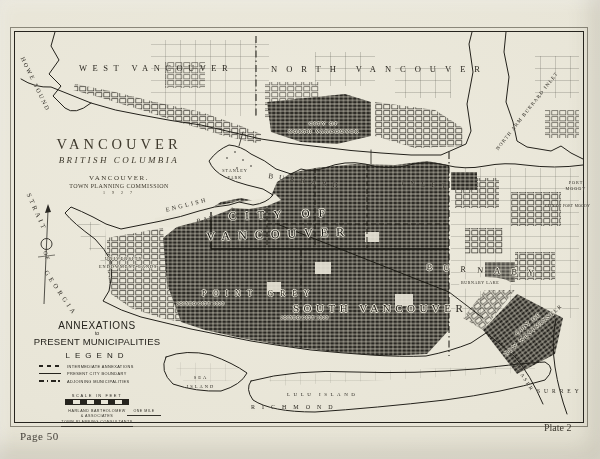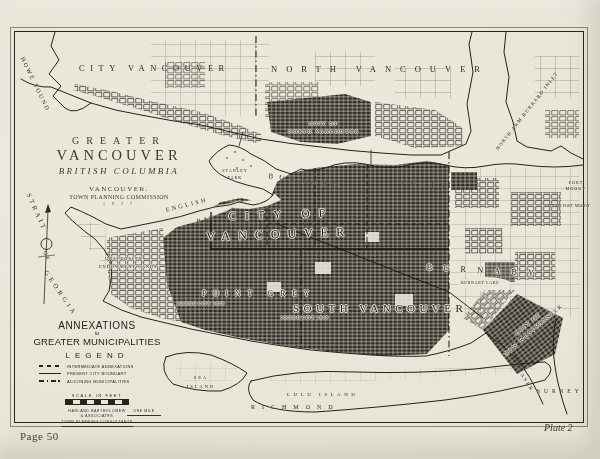--- a/index.html
+++ b/index.html
@@ -56,21 +56,21 @@
   }
   .credits{margin-top:4px;font-size:3.7px;letter-spacing:.5px;line-height:1.5;color:#33312a;}
   .credits .c3{display:inline-block;border-bottom:.5px solid #33312a;padding-bottom:.5px;}
   .one-mile{
     position:absolute;left:112px;top:377px;width:34px;text-align:center;
     font-family:"Liberation Sans","DejaVu Sans",sans-serif;font-size:3.6px;letter-spacing:.5px;color:#33312a;
   }
   .one-mile .om-line{height:1px;background:#33312a;margin-top:1.5px;}
   .compass{position:absolute;left:20px;top:172px;width:24px;height:104px;}
   .page-number{position:absolute;left:20px;top:430px;font-size:11px;letter-spacing:.5px;color:#45413a;}
-  .plate-number{position:absolute;left:544px;top:422px;font-size:10px;font-style:italic;color:#3c382f;}
+  .plate-number{position:absolute;left:544px;top:422px;font-size:10px;color:#3c382f;}
 </style>
 </head>
 <body>
 
 <div class="page">
 
   <div class="map-frame">
 
     <svg class="map-art" viewBox="0 0 568 390" aria-hidden="true">
       <defs>
@@ -184,21 +184,21 @@
       <g fill="#2a2823">
         <circle cx="212" cy="126" r="0.8"></circle>
           <circle cx="220" cy="120" r="0.8"></circle>
         <circle cx="228" cy="128" r="0.8"></circle>
           <circle cx="236" cy="134" r="0.8"></circle>
         <circle cx="222" cy="136" r="0.8"></circle>
       </g>
     </svg>
 
     <div class="lbl" style="left:10px;top:24px;transform:rotate(64deg);font-size:6px;letter-spacing:2px;">HOWE SOUND</div>
-    <div class="lbl" style="left:64px;top:31px;font-size:8.5px;letter-spacing:5.5px;">CITY VANCOUVER</div>
+    <div class="lbl" style="left:64px;top:31px;font-size:8.5px;letter-spacing:5.5px;">WEST VANCOUVER</div>
     <div class="lbl" style="left:256px;top:32px;font-size:8.5px;letter-spacing:9px;">NORTH VANCOUVER</div>
 
     <div class="lbl center halo" style="left:266px;top:88px;width:86px;font-size:5px;letter-spacing:1.5px;line-height:1.6;">
       <div>CITY OF</div>
       <div>NORTH VANCOUVER</div>
     </div>
 
     <div class="lbl" style="left:480px;top:116px;transform:rotate(-52deg);font-size:5px;letter-spacing:1.2px;">NORTH ARM BURRARD INLET</div>
 
     <div class="lbl wrap center" style="left:548px;top:148px;width:26px;font-size:4.2px;letter-spacing:1px;line-height:1.5;">PORT MOODY</div>
@@ -240,32 +240,31 @@
     <div class="lbl" style="left:522px;top:356px;font-size:5.5px;letter-spacing:4px;">SURREY</div>
 
     <div class="lbl center" style="left:166px;top:341px;width:40px;font-size:4.5px;letter-spacing:2px;line-height:2.1;">
       <div>SEA</div>
       <div>ISLAND</div>
     </div>
     <div class="lbl" style="left:272px;top:360px;font-size:5px;letter-spacing:3.5px;">LULU ISLAND</div>
     <div class="lbl" style="left:236px;top:372px;font-size:6px;letter-spacing:7px;">RICHMOND</div>
 
     <div class="title-block">
-      <div class="t1">GREATER</div>
       <div class="t2">VANCOUVER</div>
       <div class="t3">BRITISH COLUMBIA</div>
       <div class="t4">VANCOUVER.</div>
       <div class="t5">TOWN PLANNING COMMISSION</div>
       <div class="t6">1 9 2 7</div>
     </div>
 
     <div class="annex-block">
       <div class="a1">ANNEXATIONS</div>
       <div class="a-to">to</div>
-      <div class="a2">GREATER MUNICIPALITIES</div>
+      <div class="a2">PRESENT MUNICIPALITIES</div>
       <div class="a-leg">LEGEND</div>
       <div class="lg-rows">
         <div class="lg-row">
           <span class="lg-line lg-dashed"></span>
           <span class="lg-text">INTERMEDIATE ANNEXATIONS</span>
         </div>
         <div class="lg-row">
           <span class="lg-line lg-solid"></span>
           <span class="lg-text">PRESENT CITY BOUNDARY</span>
         </div>

